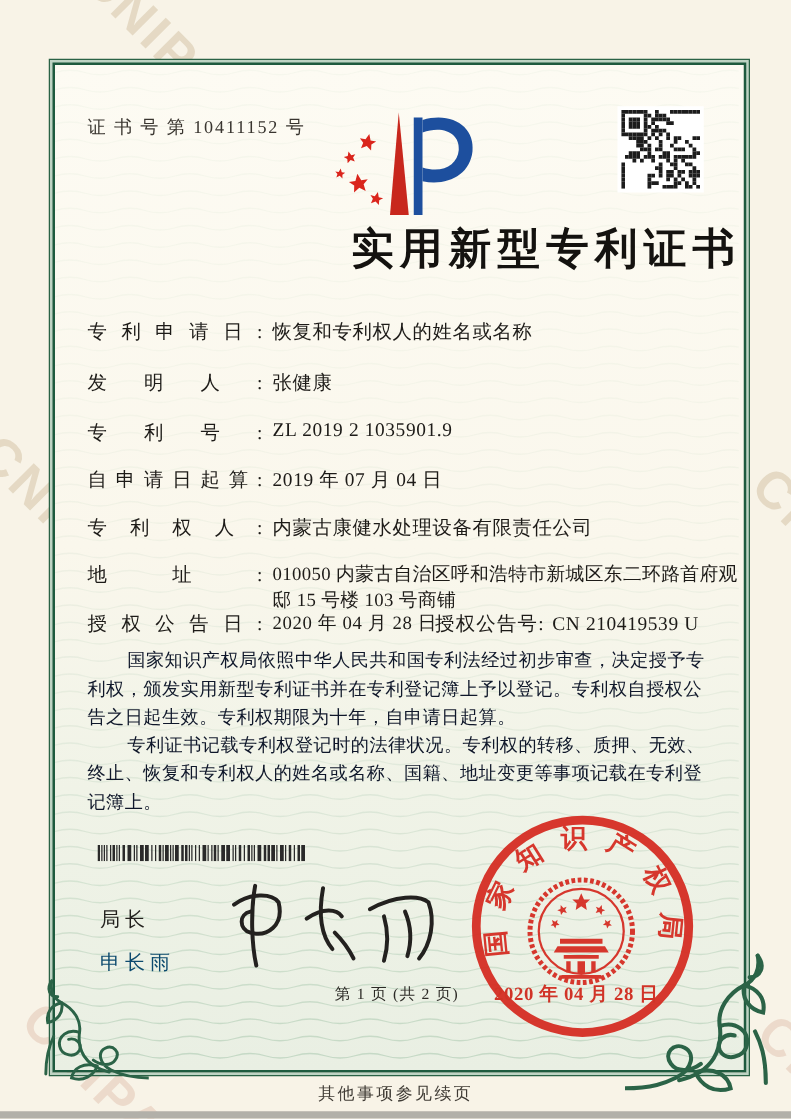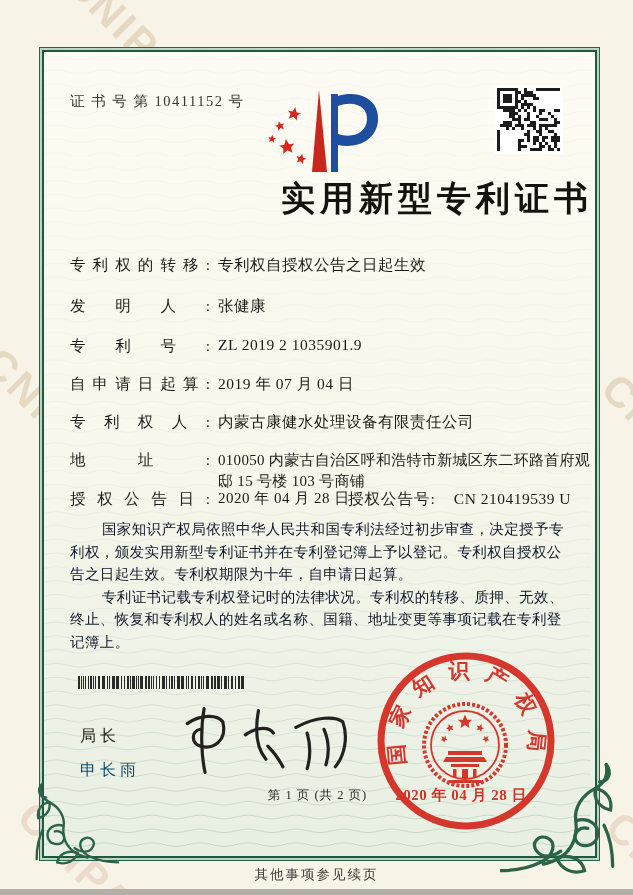--- a/index.html
+++ b/index.html
@@ -17,21 +17,21 @@
   .logo{position:absolute;left:256px;top:84px;}
   .qr{position:absolute;left:494px;top:85px;width:69px;height:69px;background:#fff;padding:3px;box-sizing:border-box;}
   .title{position:absolute;left:42px;top:176px;width:551px;text-align:right;
          font-size:34px;font-weight:700;letter-spacing:5px;color:#14120f;}
   .field-row{position:absolute;left:70px;font-size:15.5px;white-space:nowrap;}
   .flabel{display:inline-block;width:140px;text-align:justify;text-align-last:justify;vertical-align:top;}
   .fvalue{margin-left:8px;letter-spacing:.5px;}
   .fvalue-lines{display:inline-block;margin-left:8px;letter-spacing:.3px;font-size:15px;line-height:21px;vertical-align:top;}
   .pair2{position:absolute;left:278px;top:0;}
   .pair2 .flabel2{letter-spacing:1px;}
-  .pair2 .fvalue{margin-left:18px;}
+  .pair2 .fvalue{margin-left:6px;}
   .paras{position:absolute;left:70px;top:518px;width:496px;}
   .paras p{margin:0;font-size:14.5px;line-height:22.5px;text-indent:2.2em;color:#0f172a;letter-spacing:.4px;}
   .barcode{position:absolute;left:78px;top:676px;}
   .signer-title{position:absolute;left:80px;top:726px;font-size:16px;letter-spacing:4px;color:#23211e;}
   .signer-name{position:absolute;left:80px;top:760px;font-size:16px;letter-spacing:4px;color:#0c4a6e;}
   .signature{position:absolute;left:176px;top:690px;}
   .seal{position:absolute;left:372px;top:648px;opacity:.92;}
   .page-footer{position:absolute;left:42px;top:787px;width:551px;text-align:center;
                font-size:12.5px;letter-spacing:1px;color:#2c2a26;}
   .continuation{position:absolute;left:0;top:866px;width:633px;text-align:center;
@@ -324,21 +324,21 @@
         <rect x="42" y="60" width="3" height="3" fill="#1c1c1c"></rect>
         <rect x="51" y="60" width="3" height="3" fill="#1c1c1c"></rect>
         <rect x="54" y="60" width="3" height="3" fill="#1c1c1c"></rect>
         <rect x="60" y="60" width="3" height="3" fill="#1c1c1c"></rect>
       </svg>
   </div>
 
   <div class="title">实用新型专利证书</div>
 
   <div class="field-row" style="top:255px">
-    <span class="flabel">专利权的转移:</span><span class="fvalue">专利权自授权公告之日起生效</span>
+    <span class="flabel">专利申请日:</span><span class="fvalue">恢复和专利权人的姓名或名称</span>
   </div>
   <div class="field-row" style="top:296px">
     <span class="flabel">发明人:</span><span class="fvalue">张健康</span>
   </div>
   <div class="field-row" style="top:336px">
     <span class="flabel">专利号:</span><span class="fvalue">ZL 2019 2 1035901.9</span>
   </div>
   <div class="field-row" style="top:374px">
     <span class="flabel">自申请日起算:</span><span class="fvalue">2019 年 07 月 04 日</span>
   </div>

